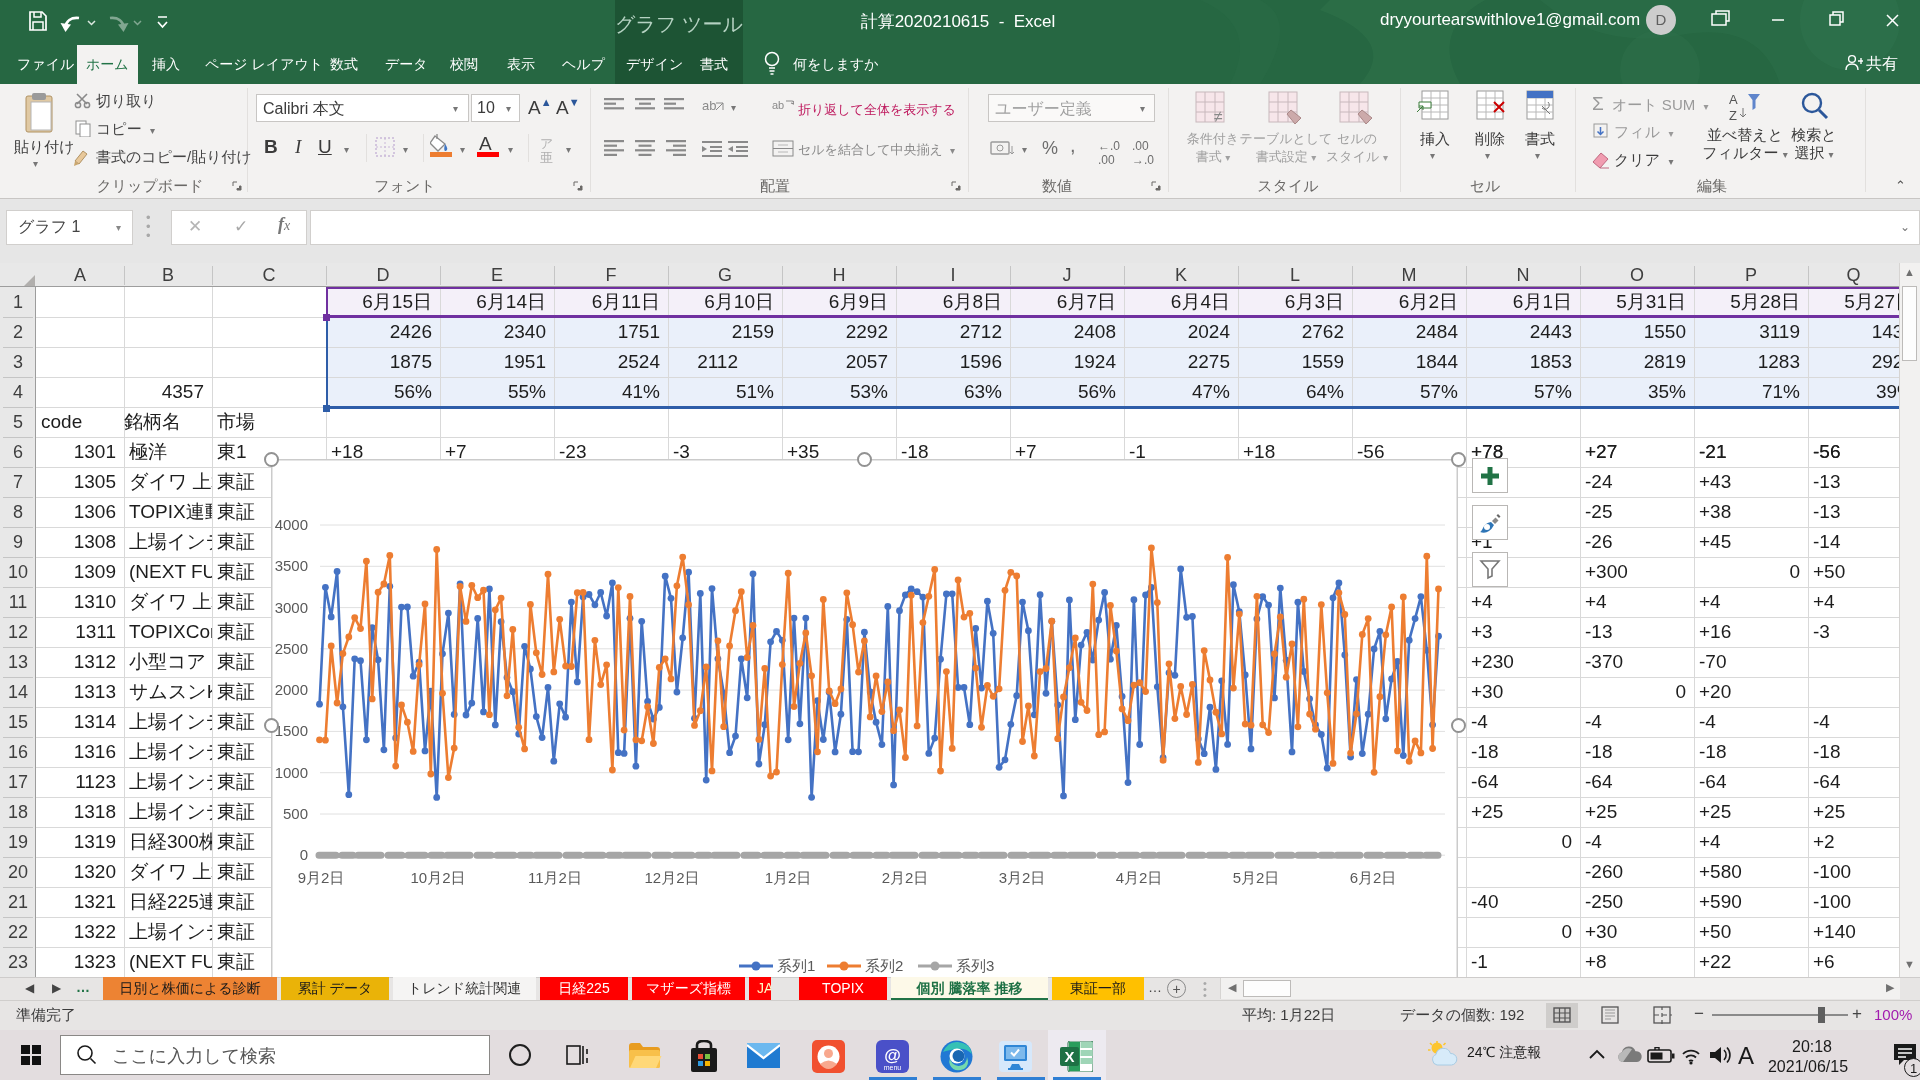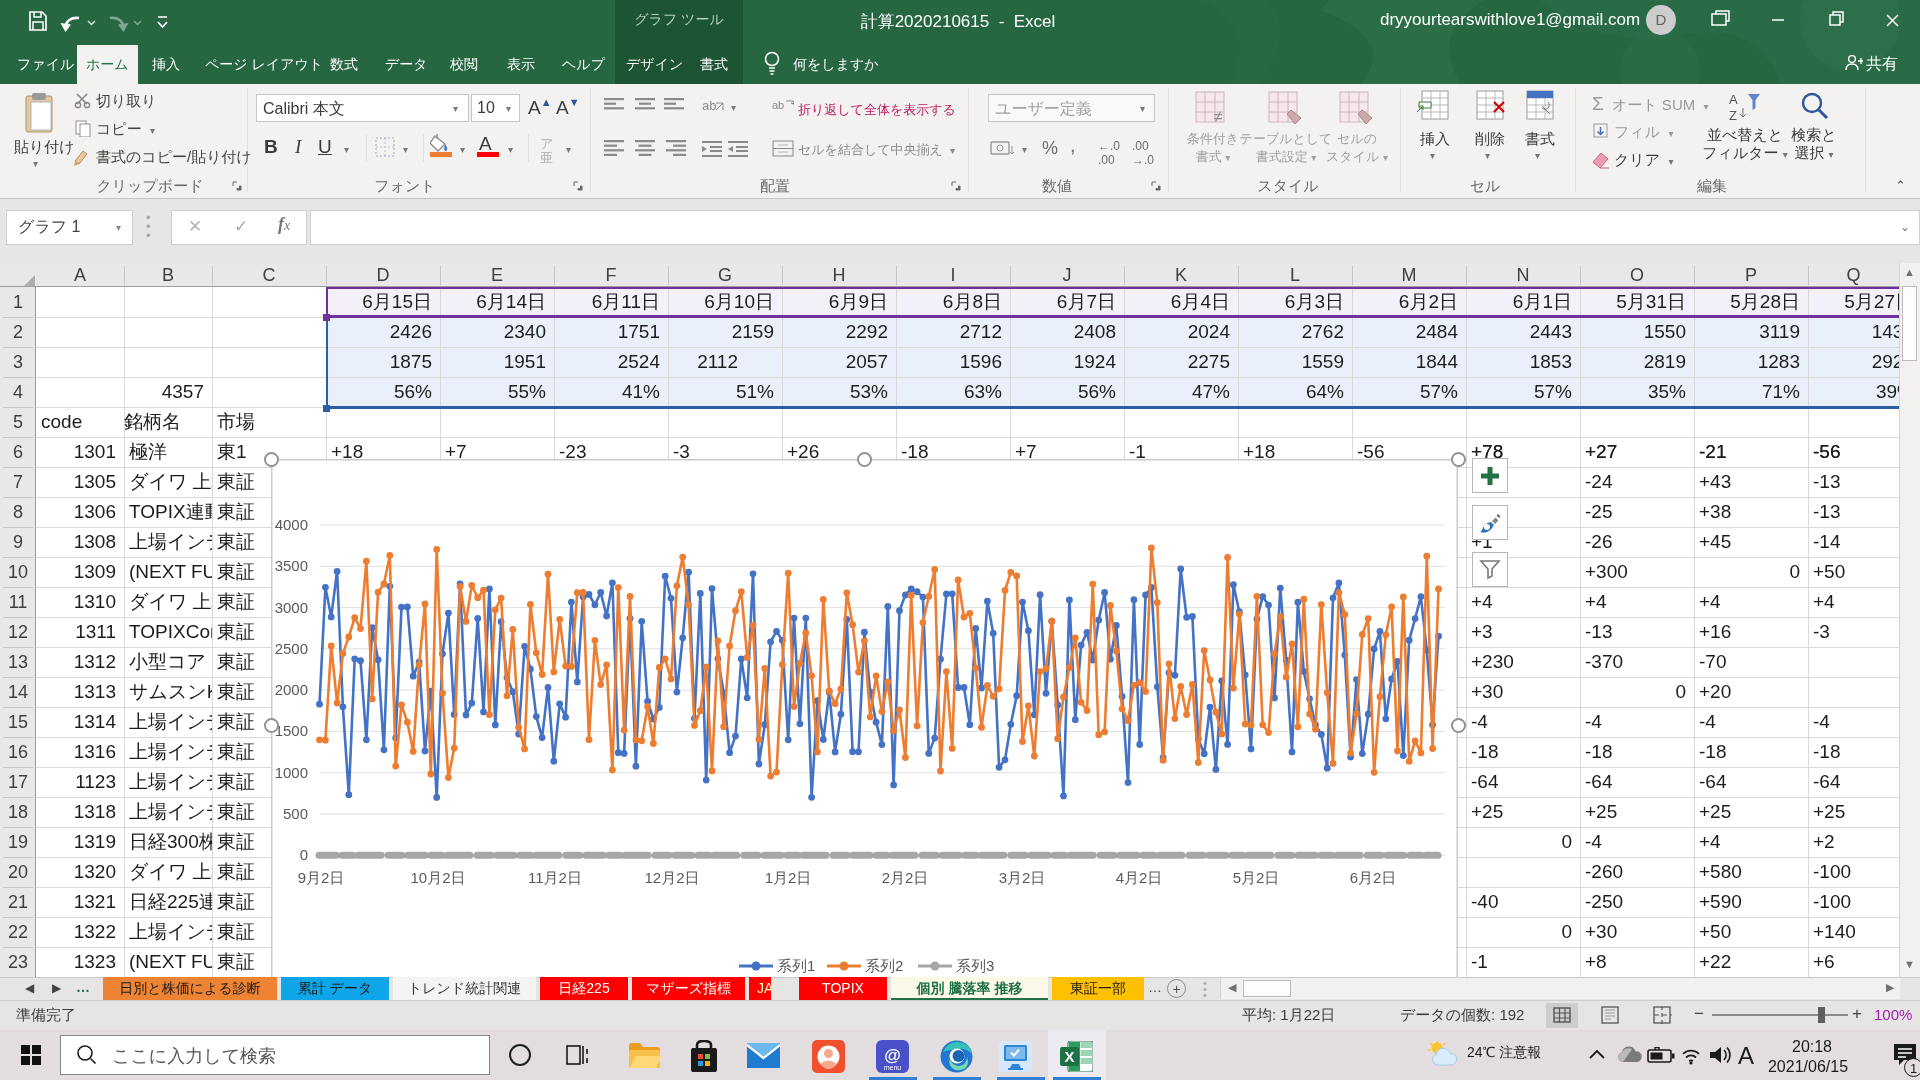--- a/index.html
+++ b/index.html
@@ -23,21 +23,21 @@
 </style></head><body>
 <div class="ab" style="left:0;top:0;width:1920px;height:84px;background:#266742"></div>
 <svg class="ab" style="left:900px;top:0" width="1020" height="84" viewBox="0 0 1020 84">
 <path d="M420 10 Q500 40 460 84 L560 84 Q530 30 585 0 L430 0 Z" fill="#2d7049" opacity="0.7"></path>
 <path d="M640 0 Q700 50 780 35 Q860 20 880 84 L1020 84 L1020 0 Z" fill="#2b6d47" opacity="0.8"></path>
 <path d="M300 0 Q360 25 330 84 L360 84 Q400 20 360 0 Z" fill="#2a6b46" opacity="0.6"></path>
 <circle cx="760" cy="70" r="40" fill="#2d7049" opacity="0.5"></circle>
 <circle cx="950" cy="20" r="50" fill="#317550" opacity="0.45"></circle>
 </svg>
 <div class="ab" style="left:615px;top:0;width:128px;height:84px;background:#1d5434"></div>
-<div class="tx" style="left:679px;top:11px;transform:translateX(-50%);font-size:14px;color:#b5d2c2">グラフ ツール</div>
+<div class="tx" style="left:679px;top:11px;transform:translateX(-50%);font-size:20px;color:#b5d2c2">グラフ ツール</div>
 <svg class="ab" style="left:26px;top:8px" width="150" height="26" viewBox="0 0 150 26">
 <g stroke="#fff" fill="none" stroke-width="1.7">
 <path d="M4 4 h12 l4 4 v14 h-16 z"></path>
 <path d="M8 4 v5 h7 v-5 M7 22 v-8 h10 v8" stroke-width="1.5"></path>
 </g>
 <path d="M53 10 C45 9 40 13 39 20" fill="none" stroke="#fff" stroke-width="2.7"></path>
 <path d="M34.5 15 L39.5 24 L45 16.5 Z" fill="#fff"></path>
 <path d="M62 13 l3.5 3.5 l3.5-3.5" stroke="#dce8e0" stroke-width="1.5" fill="none"></path>
 <g opacity="0.42">
 <path d="M84 10 C92 9 97 13 98 20" fill="none" stroke="#fff" stroke-width="2.7"></path>
@@ -464,21 +464,21 @@
 <div class="cell cl" style="left:554px;top:437px;width:114px;z-index:4">-23</div>
 <div class="cell cr" style="left:668px;top:287px;width:114px;z-index:4">6月10日</div>
 <div class="cell cr" style="left:668px;top:317px;width:114px;z-index:4">2159</div>
 <div class="cell cr" style="left:632px;top:347px;width:114px;z-index:4">2112</div>
 <div class="cell cr" style="left:668px;top:377px;width:114px;z-index:4">51%</div>
 <div class="cell cl" style="left:668px;top:437px;width:114px;z-index:4">-3</div>
 <div class="cell cr" style="left:782px;top:287px;width:114px;z-index:4">6月9日</div>
 <div class="cell cr" style="left:782px;top:317px;width:114px;z-index:4">2292</div>
 <div class="cell cr" style="left:782px;top:347px;width:114px;z-index:4">2057</div>
 <div class="cell cr" style="left:782px;top:377px;width:114px;z-index:4">53%</div>
-<div class="cell cl" style="left:782px;top:437px;width:114px;z-index:4">+26</div>
+<div class="cell cl" style="left:782px;top:437px;width:114px;z-index:4">+35</div>
 <div class="cell cr" style="left:896px;top:287px;width:114px;z-index:4">6月8日</div>
 <div class="cell cr" style="left:896px;top:317px;width:114px;z-index:4">2712</div>
 <div class="cell cr" style="left:896px;top:347px;width:114px;z-index:4">1596</div>
 <div class="cell cr" style="left:896px;top:377px;width:114px;z-index:4">63%</div>
 <div class="cell cl" style="left:896px;top:437px;width:114px;z-index:4">-18</div>
 <div class="cell cr" style="left:1010px;top:287px;width:114px;z-index:4">6月7日</div>
 <div class="cell cr" style="left:1010px;top:317px;width:114px;z-index:4">2408</div>
 <div class="cell cr" style="left:1010px;top:347px;width:114px;z-index:4">1924</div>
 <div class="cell cr" style="left:1010px;top:377px;width:114px;z-index:4">56%</div>
 <div class="cell cl" style="left:1010px;top:437px;width:114px;z-index:4">+7</div>
@@ -1089,21 +1089,21 @@
     </svg></div>
 <div class="ab" style="left:1899px;top:263px;width:21px;height:714px;background:#f2f1f0;border-left:1px solid #d6d4d2;z-index:6"></div>
 <div class="tx" style="left:1904px;top:266px;font-size:11px;color:#707070;z-index:7">▲</div>
 <div class="ab" style="left:1902px;top:286px;width:15px;height:75px;background:#fdfdfd;border:1px solid #bdbbb9;z-index:7"></div>
 <div class="tx" style="left:1904px;top:958px;font-size:11px;color:#707070;z-index:7">▼</div>
 <div class="ab" style="left:0;top:977px;width:1920px;height:23px;background:#e7e5e4;border-top:1px solid #cecccb;z-index:20"></div>
 <div class="tx" style="left:25px;top:981px;font-size:12px;color:#444;z-index:21">◀</div>
 <div class="tx" style="left:52px;top:981px;font-size:12px;color:#444;z-index:21">▶</div>
 <div class="tx" style="left:76px;top:979px;font-size:14px;color:#217346;font-weight:bold;z-index:21">…</div>
 <div class="stab" style="left:103px;width:174px;background:#ed8333;color:#1a1a1a;z-index:21">日別と株価による診断</div>
-<div class="stab" style="left:281px;width:108px;background:#0ea5e9;color:#1a1a1a;z-index:21">累計 データ</div>
+<div class="stab" style="left:281px;width:108px;background:#eab308;color:#1a1a1a;z-index:21">累計 データ</div>
 <div class="stab" style="left:393px;width:143px;background:#f5f4f3;color:#333;z-index:21">トレンド統計関連</div>
 <div class="stab" style="left:540px;width:88px;background:#ff0000;color:#fff;z-index:21">日経225</div>
 <div class="stab" style="left:632px;width:113px;background:#ff0000;color:#fff;z-index:21">マザーズ指標</div>
 <div class="stab" style="left:749px;width:22px;background:#ff0000;color:#fef9c3;z-index:21">JAQ</div>
 <div class="stab" style="left:799px;width:88px;background:#ff0000;color:#fff;z-index:21">TOPIX</div>
 <div class="stab" style="left:891px;width:157px;background:#fdf9e8;color:#1e7145;font-weight:bold;border-bottom:2px solid #217346;z-index:21">個別 騰落率 推移</div>
 <div class="stab" style="left:1052px;width:92px;background:#ffc000;color:#1a1a1a;z-index:21">東証一部</div>
 <div class="tx" style="left:1148px;top:979px;font-size:14px;color:#444;z-index:21">…</div>
 <div class="ab" style="left:1167px;top:979px;width:19px;height:19px;border:1px solid #8a8a8a;border-radius:50%;z-index:21"></div>
 <div class="tx" style="left:1172.5px;top:981px;font-size:14px;color:#555;z-index:22">+</div>

